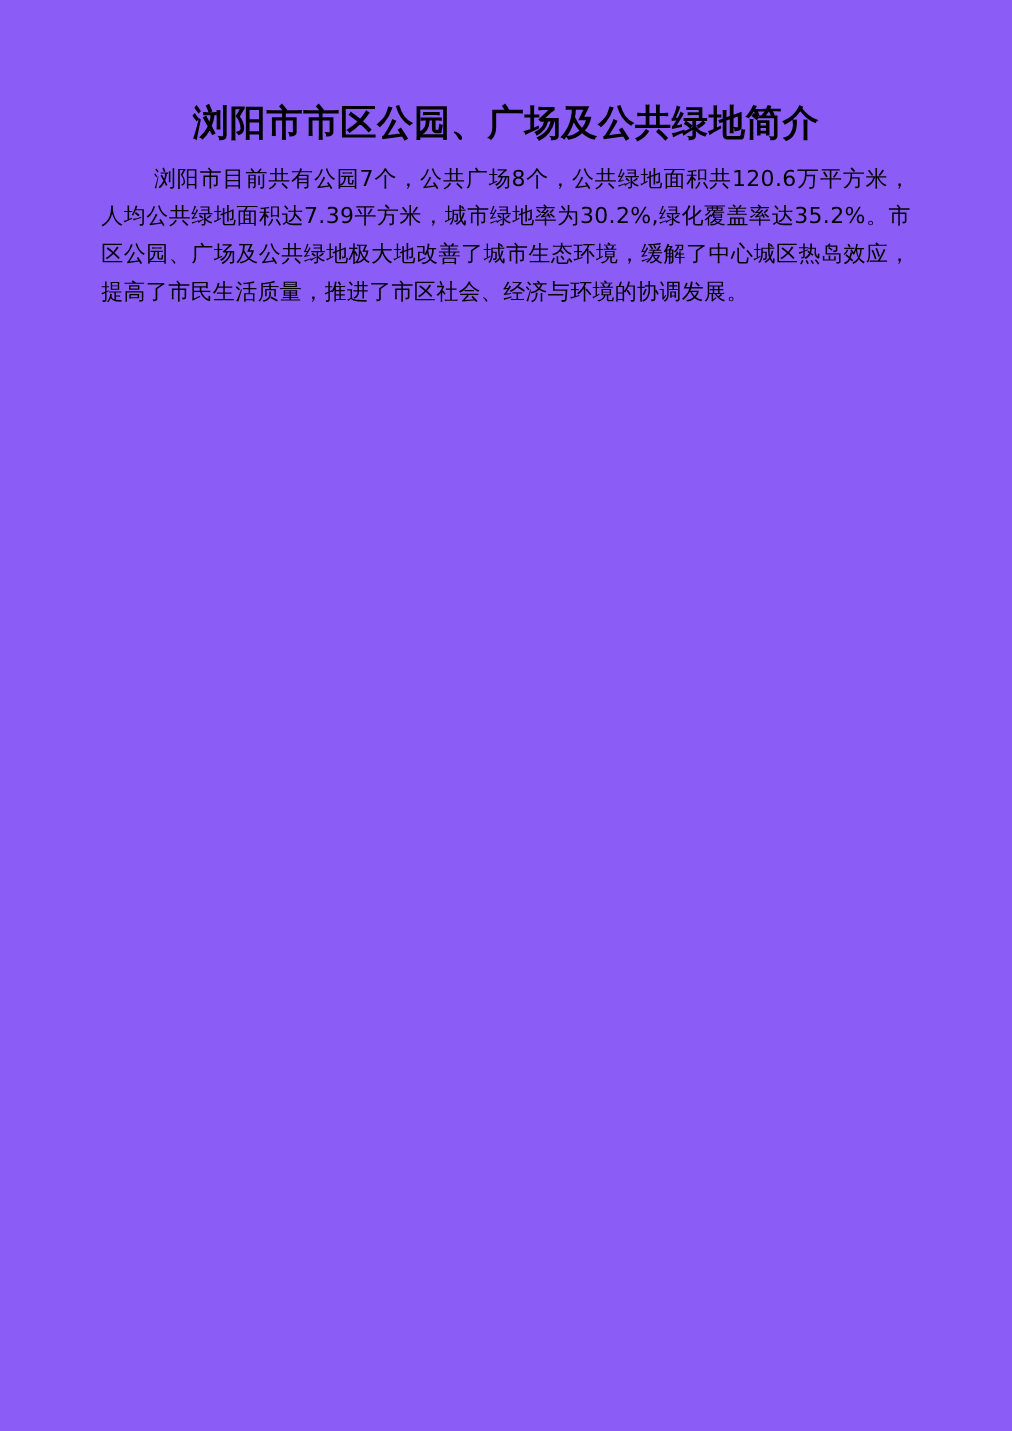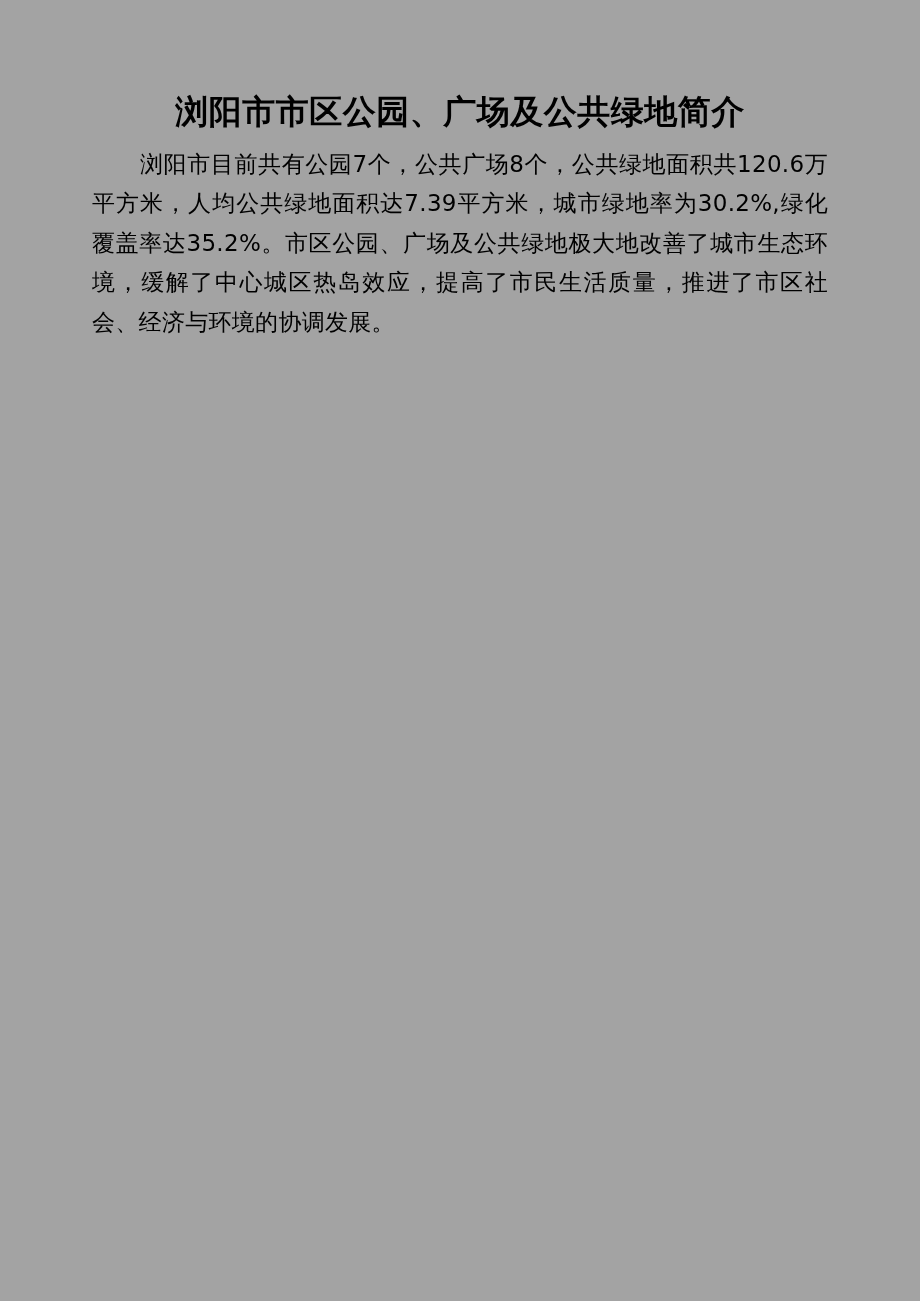--- a/index.html
+++ b/index.html
@@ -11,21 +11,21 @@
     width: 920px;
     height: 1301px;
     font-family: "DejaVu Sans", "Liberation Sans", sans-serif;
     color: #000000;
     overflow: hidden;
   }
   .page {
     position: relative;
     width: 920px;
     height: 1301px;
-    background: #a3a3a3;
+    background: #8b5cf6;
     box-sizing: border-box;
     padding: 72px 92px 44px 92px;
   }
   .doc-title {
     font-size: 33px;
     font-weight: bold;
     line-height: 1.35;
     text-align: center;
     letter-spacing: 0.5px;
     margin: 18px 0 0 0;
@@ -34,21 +34,21 @@
   }
   .section-heading {
     font-size: 22px;
     font-weight: normal;
     line-height: 1.5;
     margin: 18px 0 0 0;
     text-indent: 44px;
     letter-spacing: 0.5px;
   }
   .body-paragraph {
-    font-size: 23px;
+    font-size: 20px;
     line-height: 1.72;
     margin: 10px 0 0 0;
     text-indent: 48px;
     text-align: justify;
     letter-spacing: 0.3px;
     word-break: break-all;
   }
 </style>
 </head>
 <body>

